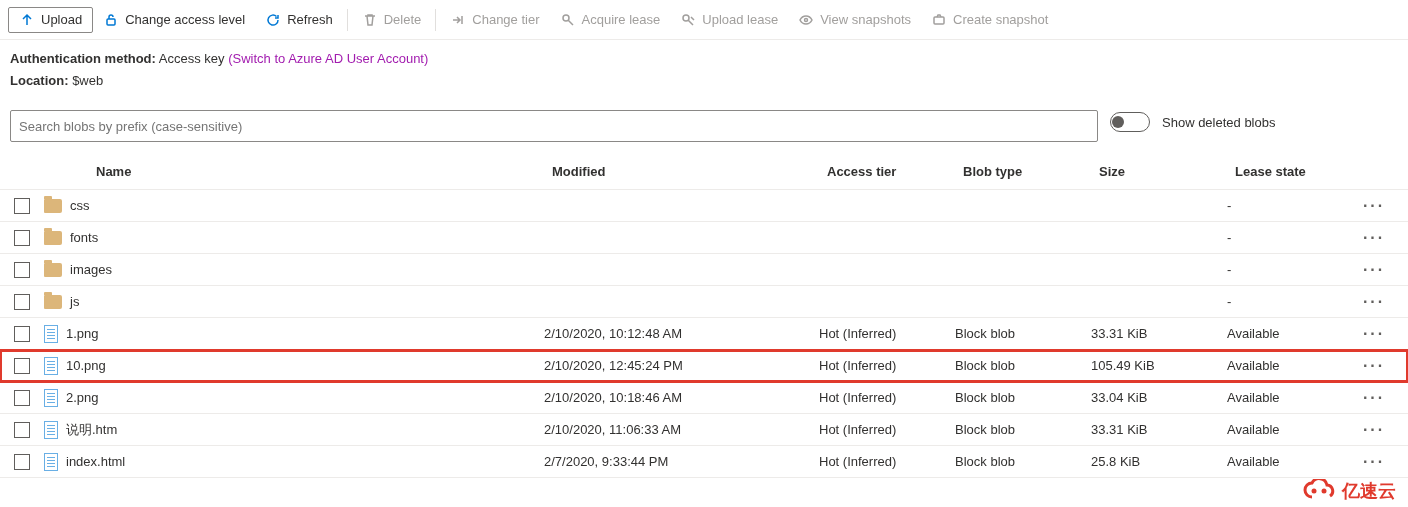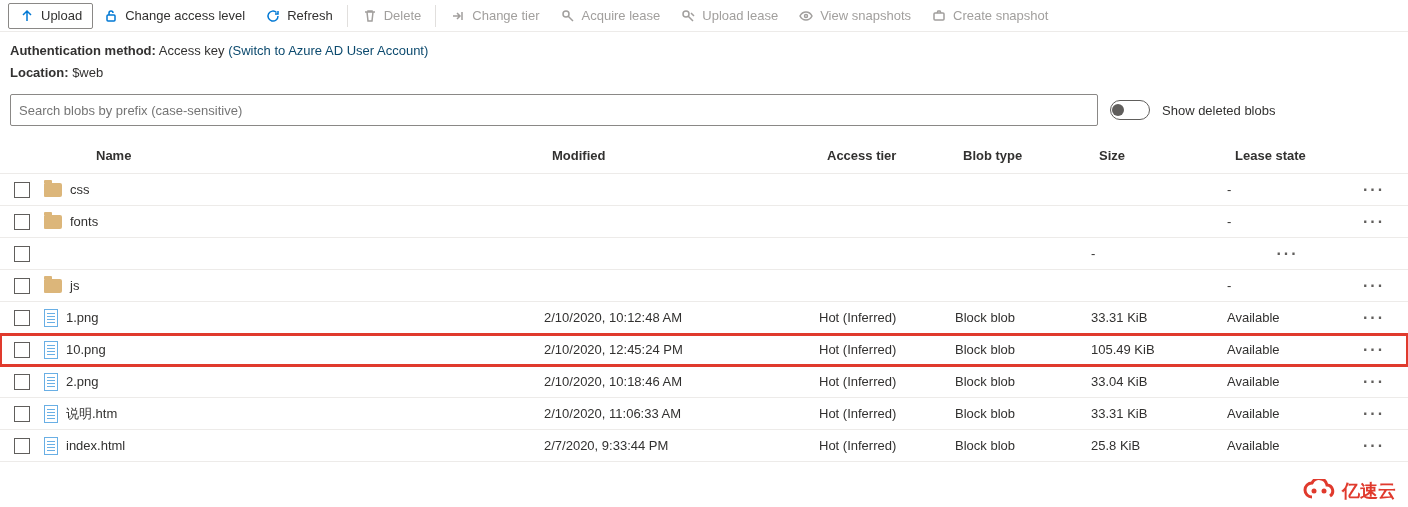--- a/index.html
+++ b/index.html
@@ -9,21 +9,21 @@
     font-size: 13px;
     color: #323130;
     background: #fff;
     width: 1408px;
   }
   .toolbar {
     display: flex;
     align-items: center;
     padding: 4px 8px;
     border-bottom: 1px solid #edebe9;
-    height: 32px;
+    height: 40px;
   }
   .btn {
     display: flex;
     align-items: center;
     gap: 6px;
     padding: 6px 10px;
     border-radius: 2px;
     cursor: pointer;
     color: #323130;
   }
@@ -39,35 +39,36 @@
   .sep {
     width: 1px;
     height: 22px;
     background: #e1dfdd;
     margin: 0 4px;
   }
   .infobar {
     padding: 8px 10px 4px 10px;
     line-height: 1.7;
   }
-  .link { color: #0c4a6e; cursor:pointer; }
+  .link { color: #a21caf; cursor:pointer; }
   .searchrow {
     display:flex;
     align-items:center;
     gap: 12px;
     padding: 6px 10px 12px 10px;
   }
   .search {
     flex: 0 0 1088px;
     height: 32px;
     border: 1px solid #8a8886;
     border-radius: 2px;
     padding: 0 8px;
     font-size: 13px;
     color: #605e5c;
+    margin-top: 8px;
   }
   .toggle {
     width: 40px; height: 20px;
     border: 1px solid #605e5c;
     border-radius: 10px;
     display:flex; align-items:center;
     padding:1px;
     cursor:pointer;
   }
   .toggle .knob {
@@ -291,20 +292,24 @@
         <div></div>
         <div></div>
         <div></div>
         <div>-</div>
         <div class="dots">···</div>
       </div>
       <div class="trow">
         <div>
           <div class="chk"></div>
         </div>
+        <div class="cell-name">
+          <div class="folder-ico"></div>
+          <span>images</span>
+        </div>
         <div></div>
         <div></div>
         <div></div>
         <div></div>
         <div>-</div>
         <div class="dots">···</div>
       </div>
       <div class="trow">
         <div>
           <div class="chk"></div>

